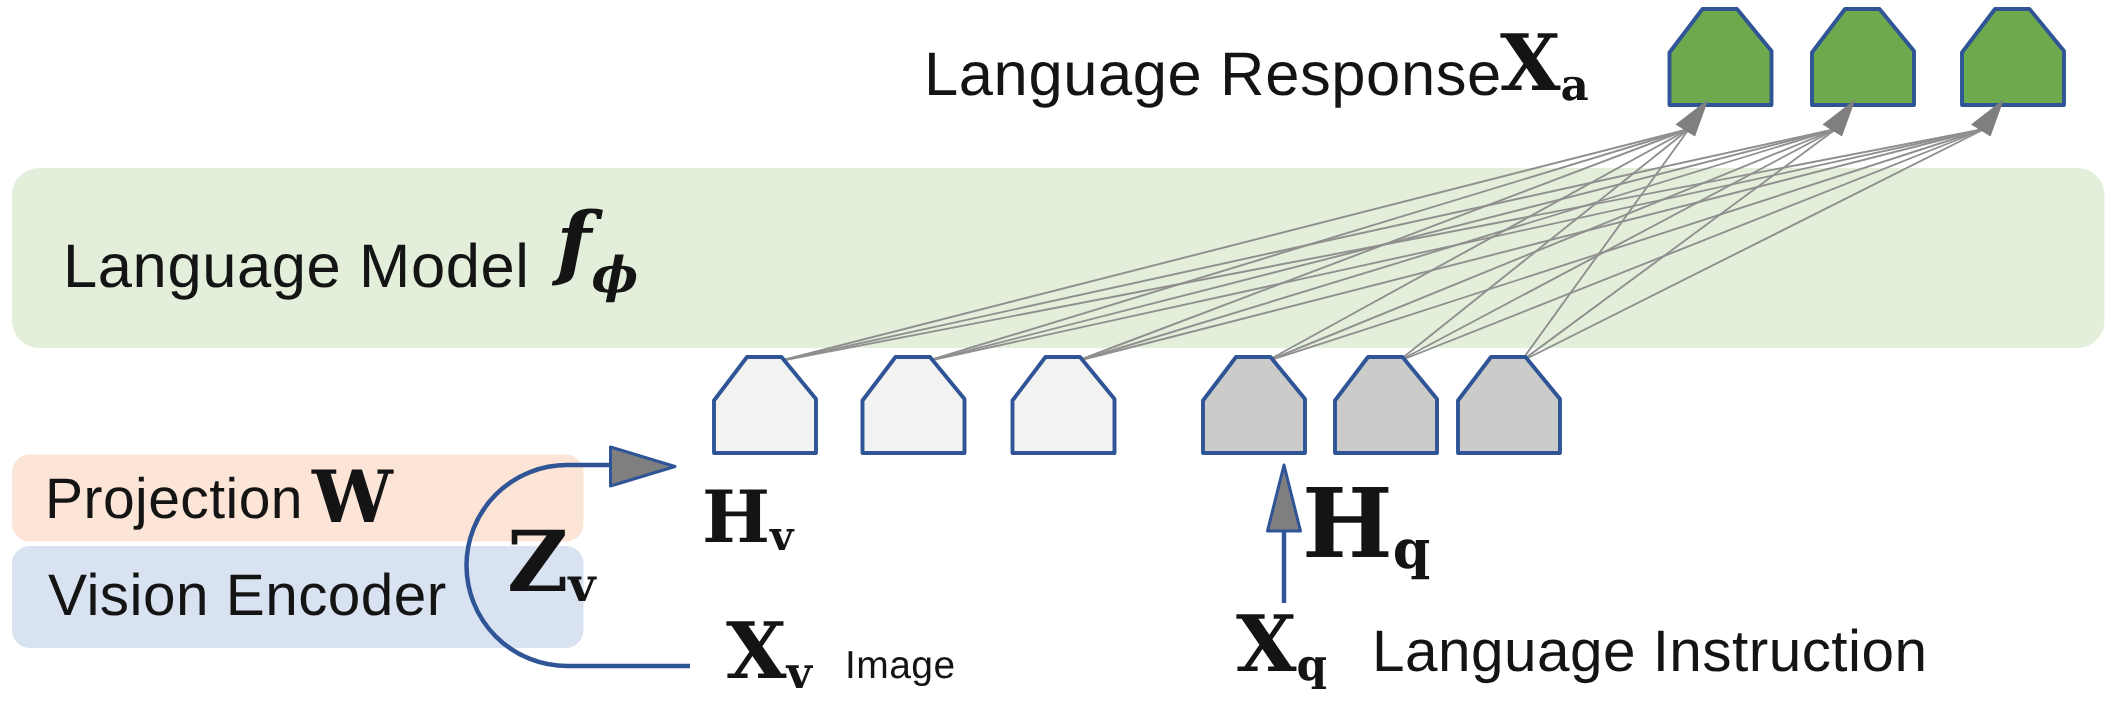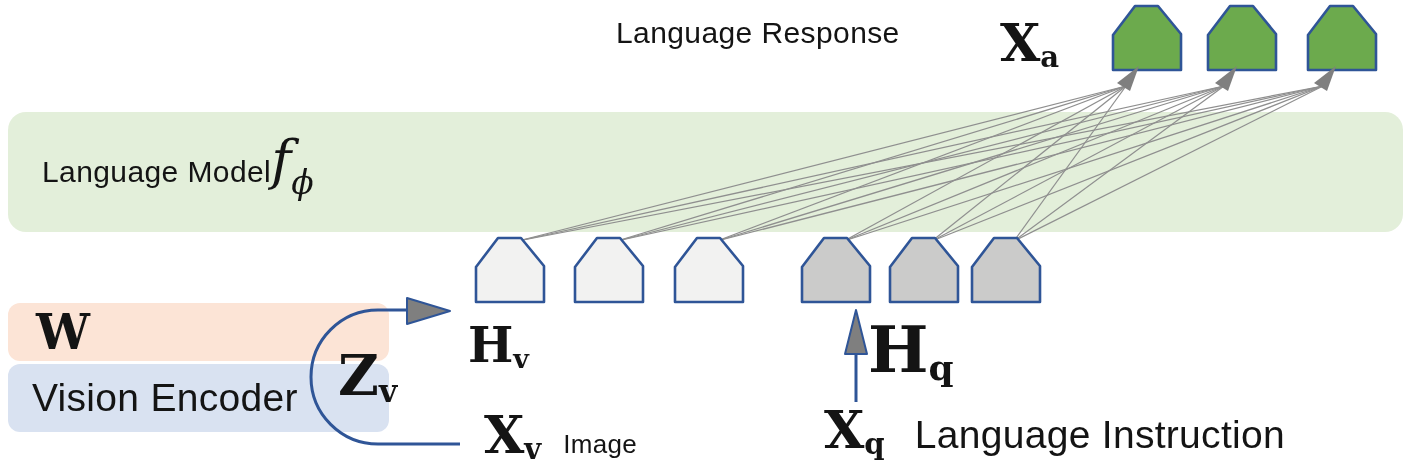--- a/index.html
+++ b/index.html
@@ -13,26 +13,26 @@
   
   .band { position:absolute; box-sizing:border-box; display:flex; align-items:center; }
   .band-lm   { left:8px;  top:112px; width:1395px; height:120px; border-radius:18px;
                background:var(--language-model-band); padding-left:34px; }
   .band-proj { left:8px;  top:303px; width:381px;  height:58px; border-radius:12px;
                background:var(--projection-band); padding-left:22px; padding-top:3px; }
   .band-vis  { left:8px;  top:364px; width:381px;  height:68px; border-radius:12px;
                background:var(--vision-encoder-band); padding-left:24px; }
 
   
-  .lbl      { font-size:30px; letter-spacing:0.4px; white-space:nowrap; }
+  .lbl      { font-size:41px; letter-spacing:0.4px; white-space:nowrap;margin-top:10px; }
   .lbl-sm   { font-size:38px; letter-spacing:0.3px; white-space:nowrap; }
   .math     { font-family:"DejaVu Serif", serif; font-weight:bold; white-space:nowrap; }
   .msub     { font-size:0.56em; vertical-align:-0.22em; }
-  .fphi     { font-family:"DejaVu Serif", serif; font-style:italic; font-weight:normal;
-              font-size:54px; line-height:0; }
+  .fphi     { font-family:"DejaVu Serif", serif; font-style:italic; font-weight:bold;
+              font-size:54px; margin-left:18px; line-height:0; }
   .fphi .msub { font-size:33px; vertical-align:-0.45em; }
   .row      { display:flex; align-items:baseline; }
 
   
   svg.overlay { position:absolute; left:0; top:0; }
   .att       { stroke:var(--attention-line); stroke-width:1.25; fill:none; }
   .tok       { stroke:var(--token-border); stroke-width:2.6; stroke-linejoin:round; }
   .tok-visual { fill:var(--visual-token-fill); }
   .tok-instr  { fill:var(--instruction-token-fill); }
   .tok-resp   { fill:var(--response-token-fill); }
@@ -44,20 +44,21 @@
 <body>
 
 <div class="canvas">
 
   <div class="band band-lm">
     <span class="lbl">Language Model</span>
     <span class="fphi"><span>f</span><span class="msub">ϕ</span></span>
   </div>
 
   <div class="band band-proj">
+    <span class="lbl-sm">Projection</span>
     <span class="math" style="font-size:48px; margin-left:6px; margin-top:-4px;">W</span>
   </div>
 
   <div class="band band-vis">
     <span class="lbl-sm" style="font-size:39px">Vision Encoder</span>
   </div>
 
   <svg class="overlay" width="1411" height="470" viewBox="0 0 1411 470">
     <defs>
       <polygon id="token-shape" points="0,29 22,0 45,0 68,28 68,64 0,64"></polygon>

